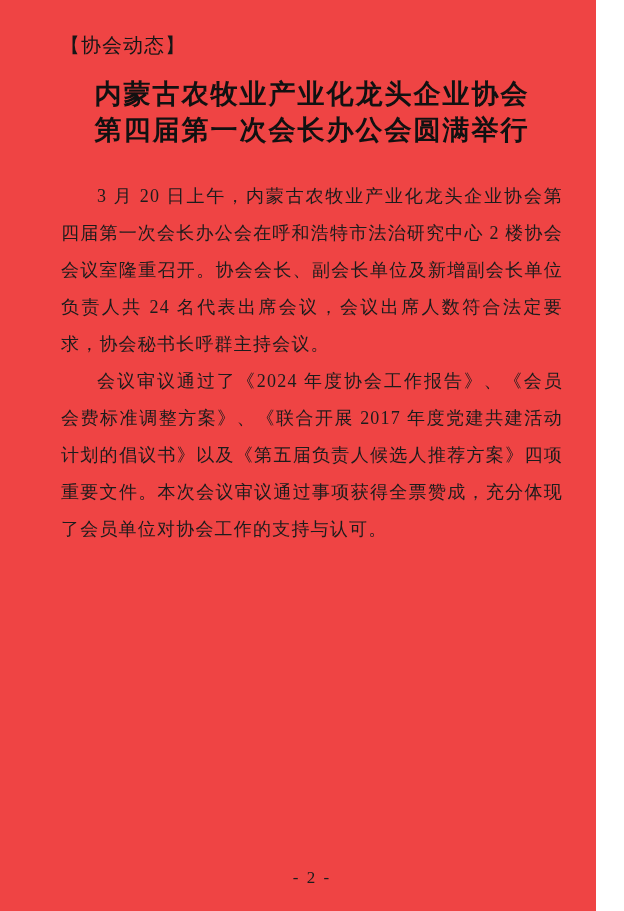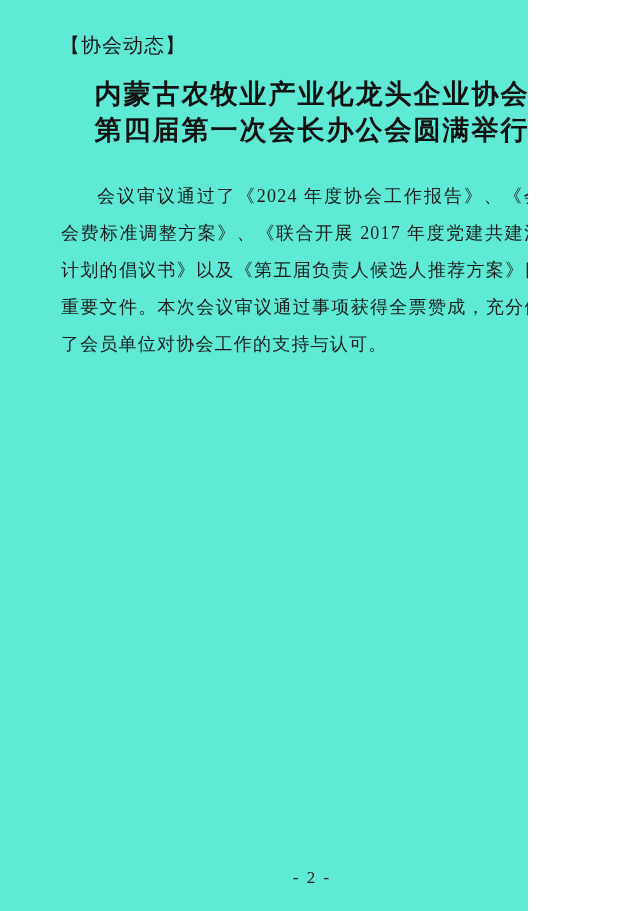--- a/index.html
+++ b/index.html
@@ -2,23 +2,23 @@
 <html><head>
 <meta charset="utf-8">
 <style>
   html, body {
     margin: 0;
     padding: 0;
     background: #ffffff;
   }
   .page {
     position: relative;
-    width: 528px;
+    width: 596px;
     height: 911px;
-    background: #5eead4;
+    background: #ef4444;
     overflow: hidden;
     font-family: "Liberation Serif", "DejaVu Serif", serif;
     color: #1c1c1c;
   }
   .section-tag {
     position: absolute;
     left: 60px;
     top: 32px;
     font-family: "Liberation Sans", "DejaVu Sans", sans-serif;
     font-weight: 500;
@@ -76,18 +76,19 @@
 
 <div class="page">
 
   <div class="section-tag">【协会动态】</div>
 
   <h1 class="doc-title line1">内蒙古农牧业产业化龙头企业协会</h1>
 
   <h1 class="doc-title line2">第四届第一次会长办公会圆满举行</h1>
 
   <div class="body-text">
+    <p>3 月 20 日上午，内蒙古农牧业产业化龙头企业协会第四届第一次会长办公会在呼和浩特市法治研究中心 2 楼协会会议室隆重召开。协会会长、副会长单位及新增副会长单位负责人共 24 名代表出席会议，会议出席人数符合法定要求，协会秘书长呼群主持会议。</p>
     <p>会议审议通过了《2024 年度协会工作报告》、《会员会费标准调整方案》、《联合开展 2017 年度党建共建活动计划的倡议书》以及《第五届负责人候选人推荐方案》四项重要文件。本次会议审议通过事项获得全票赞成，充分体现了会员单位对协会工作的支持与认可。</p>
   </div>
 
   <div class="page-number">- 2 -</div>
 
 </div>
 
 </body></html>

